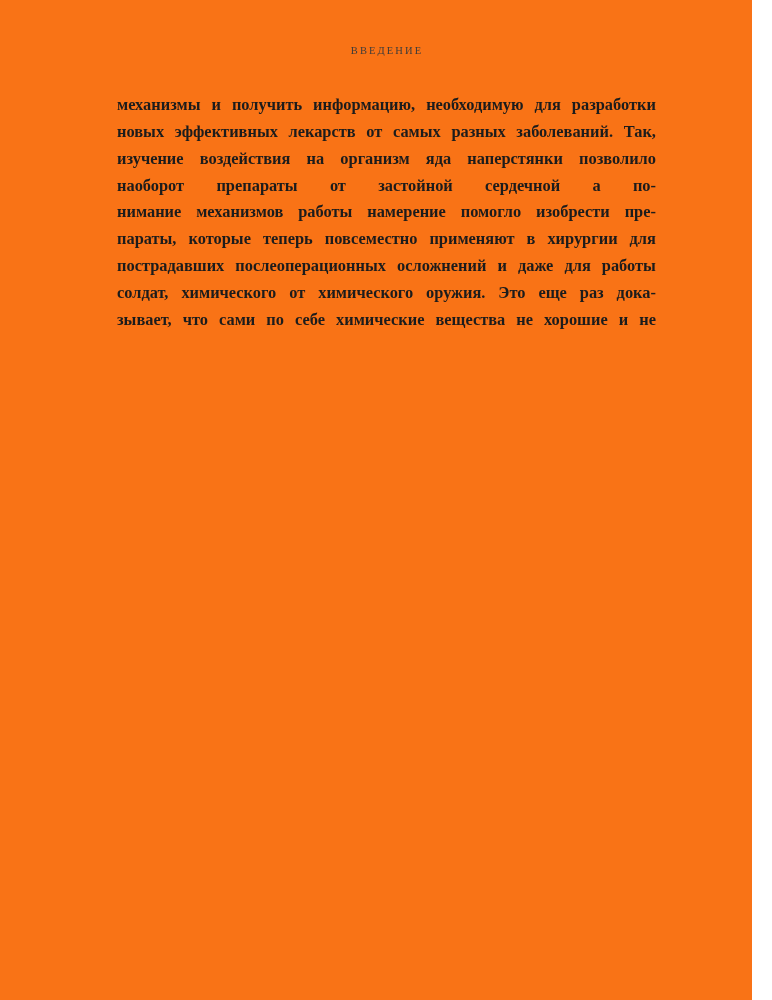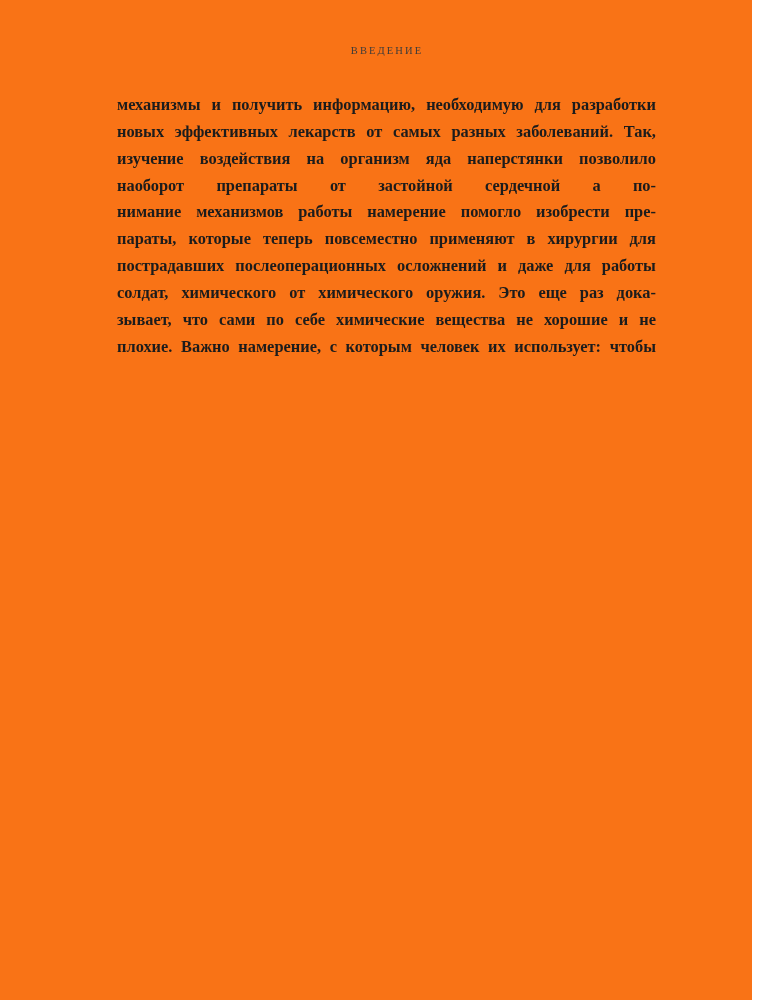--- a/index.html
+++ b/index.html
@@ -164,26 +164,15 @@
         <span>сами</span>
         <span>по</span>
         <span>себе</span>
         <span>химические</span>
         <span>вещества</span>
         <span>не</span>
         <span>хорошие</span>
         <span>и</span>
         <span>не</span>
       </span>
-    <span class="text-line justify">
-        <span>плохие.</span>
-        <span>Важно</span>
-        <span>намерение,</span>
-        <span>с</span>
-        <span>которым</span>
-        <span>человек</span>
-        <span>их</span>
-        <span>использует:</span>
-        <span>чтобы</span>
-      </span>
   </div>
 
 </div>
 
 </body></html>

